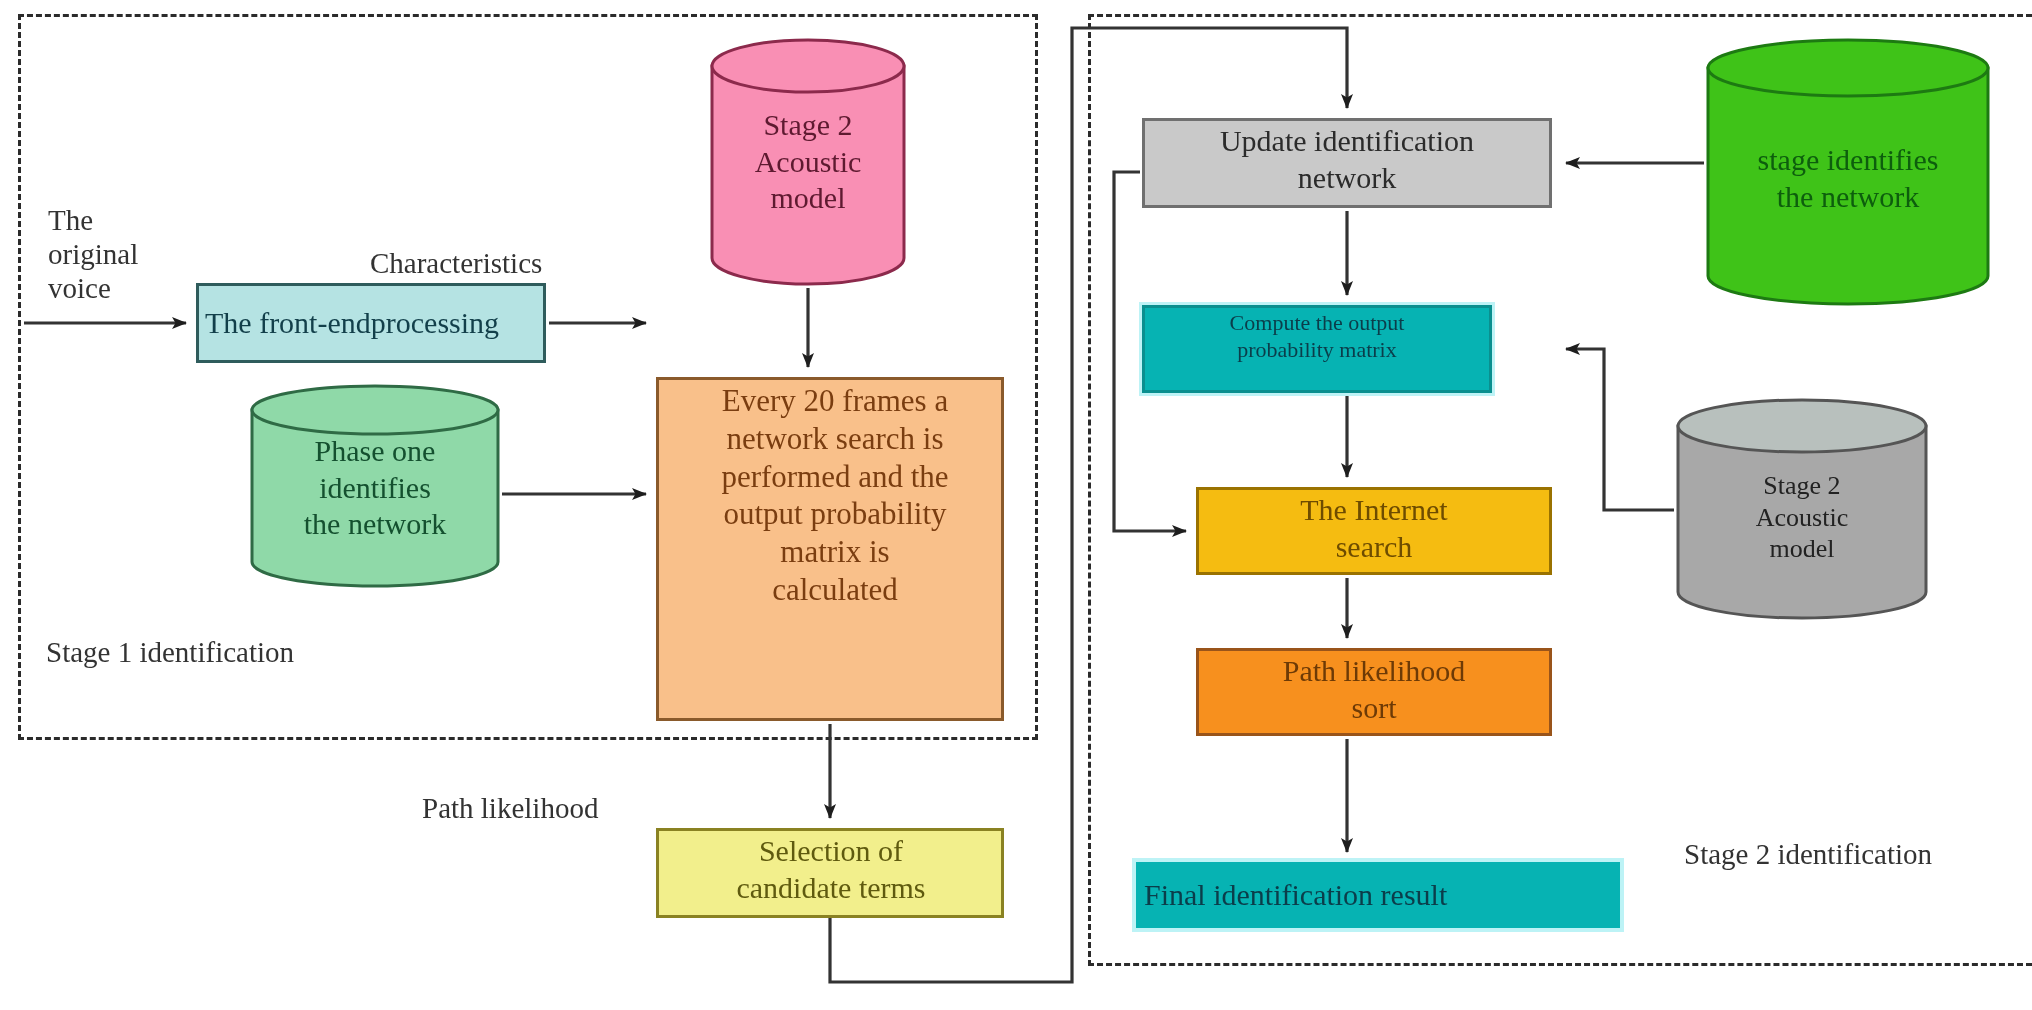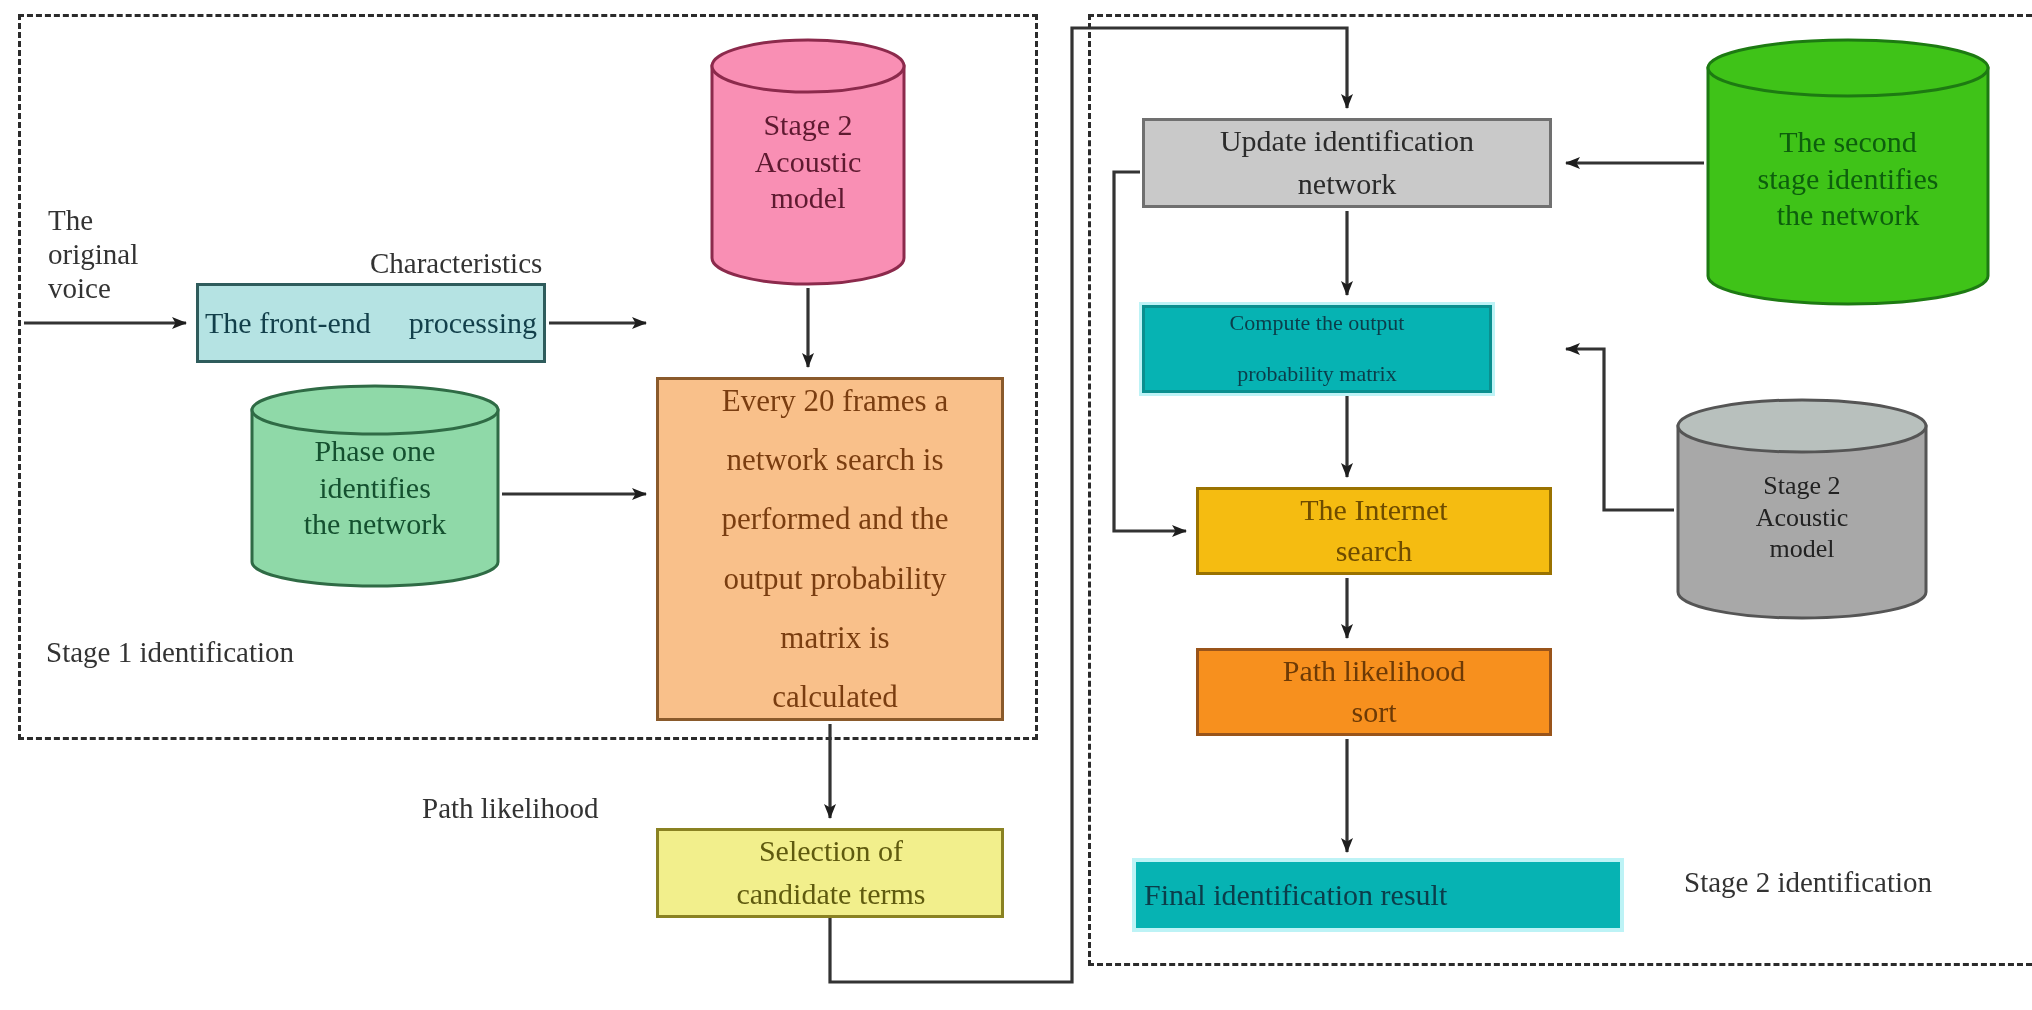--- a/index.html
+++ b/index.html
@@ -31,21 +31,21 @@
     font-size:29px;
     white-space:nowrap;
     line-height:1.18;
     text-align:right;
   }
   .box{
     position:absolute;
     box-sizing:border-box;
     display:flex;
     align-items:center;
-    justify-content:space-between;
+    justify-content:flex-start;
     text-align:center;
     line-height:1.22;
     padding:2px 6px;
   }
   .cyl{
     position:absolute;
   }
   .cyl svg{display:block;width:100%;height:100%;}
   .cyl .cyl-text{
     position:absolute;
@@ -116,34 +116,33 @@
     <div>calculated</div>
   </div>
 
   <div class="box" style="left:656px; top:828px; width:348px; height:90px; background:#f2ef8c; border:3px solid #8a8222; color:#5f5a0f; font-size:30px; flex-direction:column;padding-left:8px;">
     <div>Selection of</div>
     <div>candidate terms</div>
   </div>
 
   <div class="panel" style="left:1088px; top:14px; width:944px; height:952px; border-right:none;"></div>
 
-  <div class="panel-label" style="left:1684px; top:866px;">Stage 2 identification</div>
+  <div class="panel-label" style="left:1684px; top:838px;">Stage 2 identification</div>
 
   <div class="box" style="left:1142px; top:118px; width:410px; height:90px; background:#c9c9c9; border:3px solid #707070; color:#2b2b2b; font-size:30px; flex-direction:column;">
     <div>Update identification</div>
     <div>network</div>
   </div>
 
   <div class="cyl" style="left:1706px; top:38px; width:284px; height:270px;">
     <svg viewBox="0 0 284 270" preserveAspectRatio="none">
       <path d="M2,30 L2,238 A140,28 0 0 0 282,238 L282,30 Z" fill="#3fc318" stroke="#1d7a12" stroke-width="3"></path>
       <ellipse cx="142" cy="30" rx="140" ry="28" fill="#3fc318" stroke="#1d7a12" stroke-width="3"></ellipse>
     </svg>
     <div class="cyl-text" style="color:#0d5e0d;font-size:30px;margin-top:6px;">
-      <div>The second</div>
       <div>stage identifies</div>
       <div>the network</div>
     </div>
   </div>
 
   <div class="box" style="left:1142px; top:305px; width:350px; height:88px; background:#06b3b3; border:3px solid #0a8f8f; color:#0b3d4a; font-size:22px; flex-direction:column; box-shadow:0 0 0 3px #bdf3f6;">
     <div>Compute the output</div>
     <div>probability matrix</div>
   </div>
 

